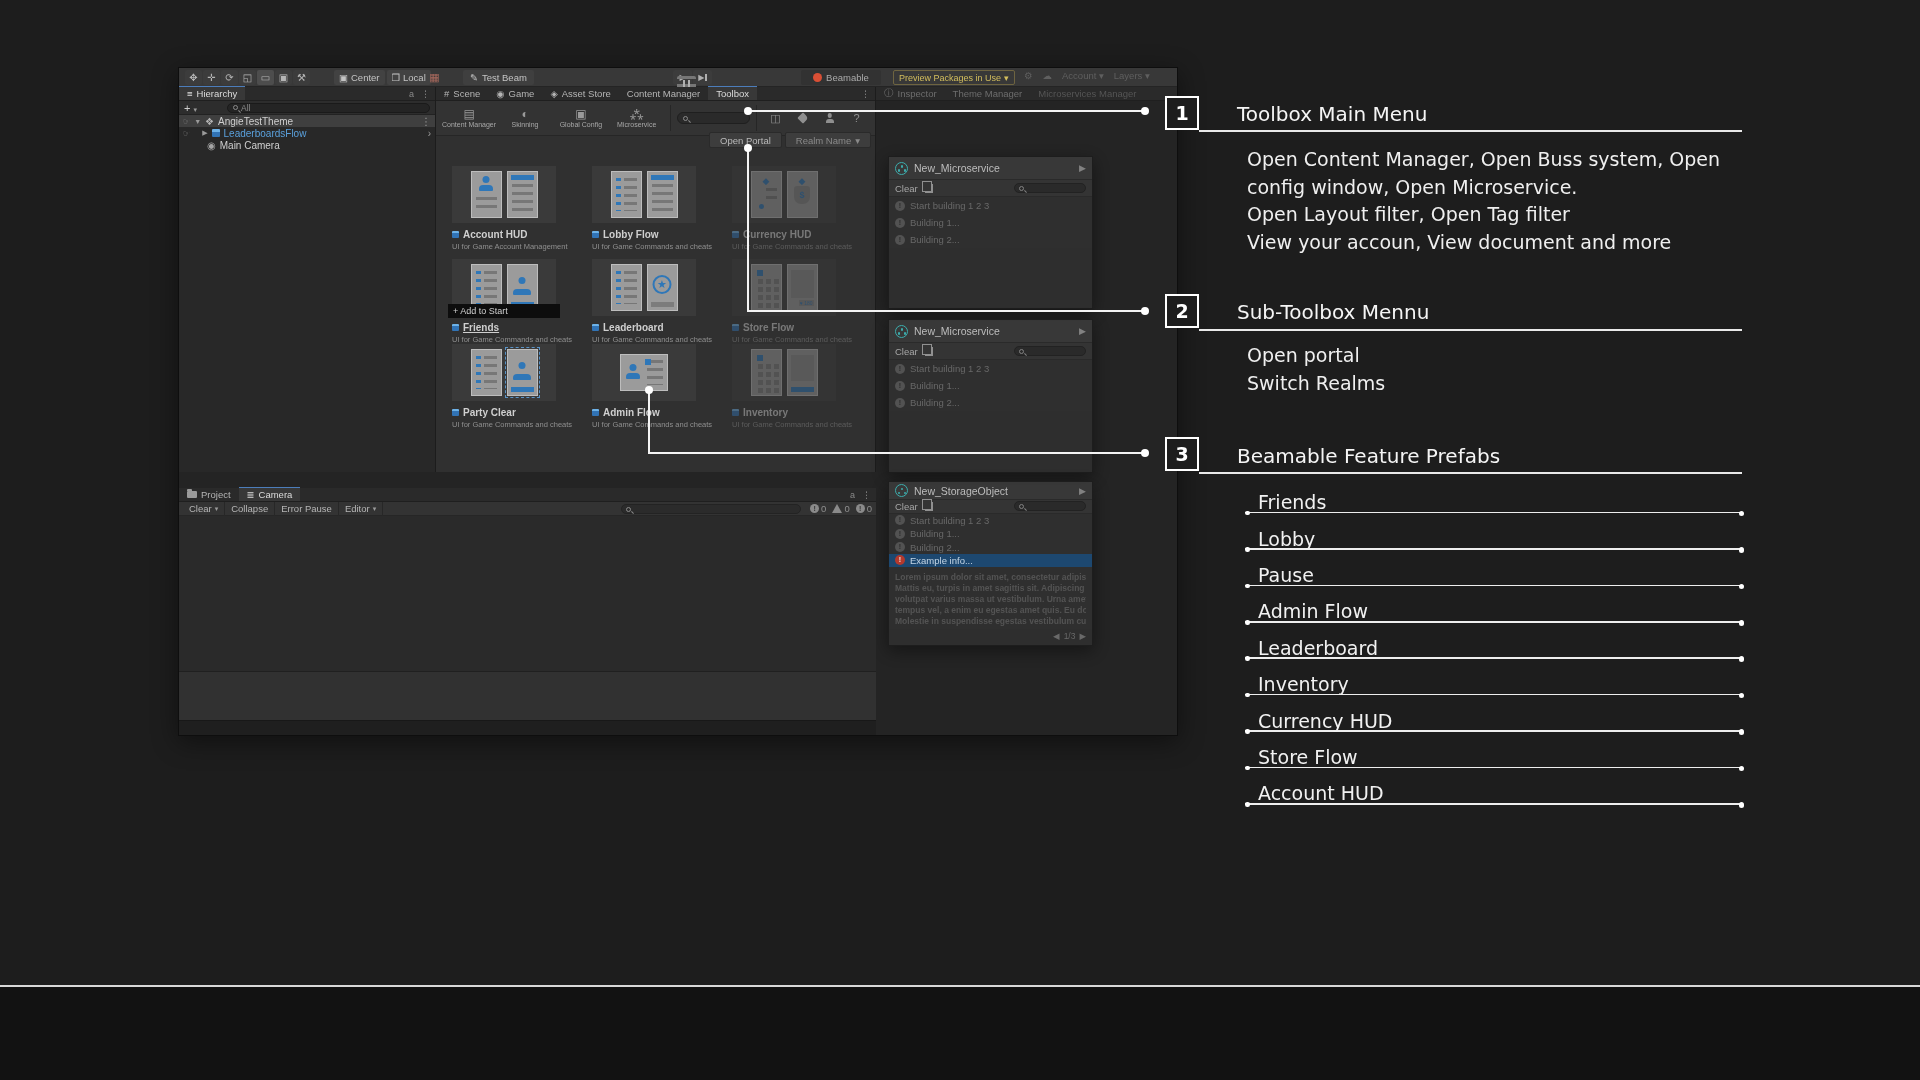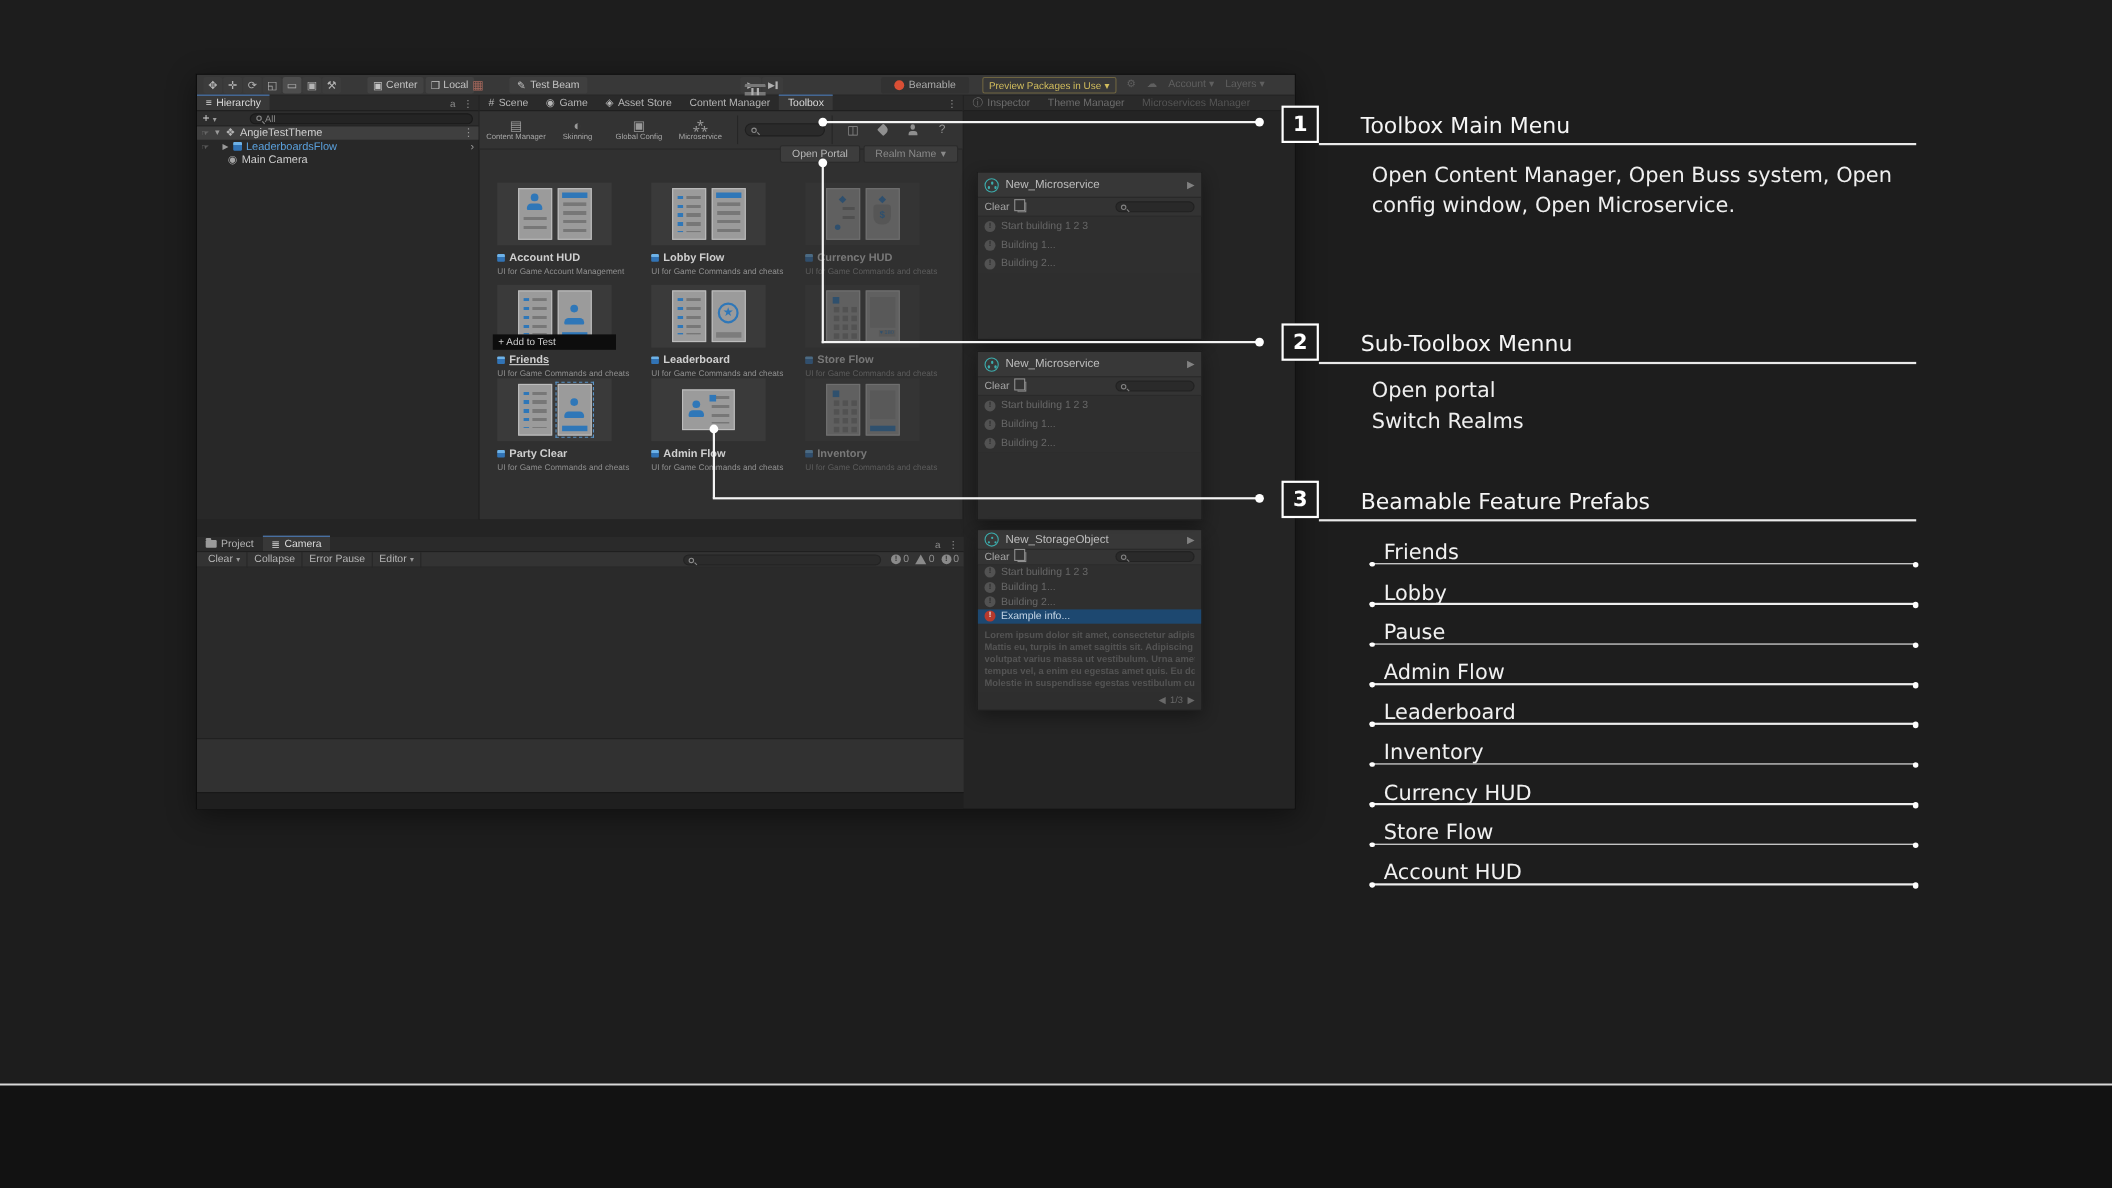--- a/index.html
+++ b/index.html
@@ -369,21 +369,21 @@
       <div class="card" style="left:16px;top:172px;">
         <div class="thumbwrap">
           <div class="pg">
               <span class="blcol"></span>
               <span class="bars half"></span>
             </div>
           <div class="pg">
               <span class="person mid" style="width:18px;height:18px;"></span>
               <span class="botbar"></span>
             </div>
-          <div class="addoverlay">+ Add to Test</div>
+          <div class="addoverlay">+ Add to Start</div>
         </div>
         <div class="ctitle-row u">
             <span class="smallcube"></span>
             <span class="t">Friends</span>
           </div>
         <div class="csub">UI for Game Commands and cheats</div>
       </div>
 
       <div class="card" style="left:156px;top:172px;">
         <div class="thumbwrap">
@@ -655,20 +655,22 @@
     <div class="cline" style="left:648px;top:390px;width:2px;height:63px;"></div>
     <div class="cline" style="left:648px;top:452px;width:497px;height:2px;"></div>
     <div class="cdot" style="left:649px;top:390px;"></div>
     <div class="cdot" style="left:1145px;top:453px;"></div>
 
     <div class="cbox" style="left:1165px;top:96px;">1</div>
     <div class="ctitle" style="top:102px;">Toolbox Main Menu</div>
     <div class="crule" style="top:130px;"></div>
     <div class="cbody" style="top:146px;">
       <div>Open Content Manager, Open Buss system, Open config window, Open Microservice.</div>
+      <div>Open Layout filter, Open Tag filter</div>
+      <div>View your accoun, View document and more</div>
     </div>
 
     <div class="cbox" style="left:1165px;top:294px;">2</div>
     <div class="ctitle" style="top:300px;">Sub-Toolbox Mennu</div>
     <div class="crule" style="top:329px;"></div>
     <div class="cbody" style="top:342px;">
       <div>Open portal</div>
       <div>Switch Realms</div>
     </div>
 

